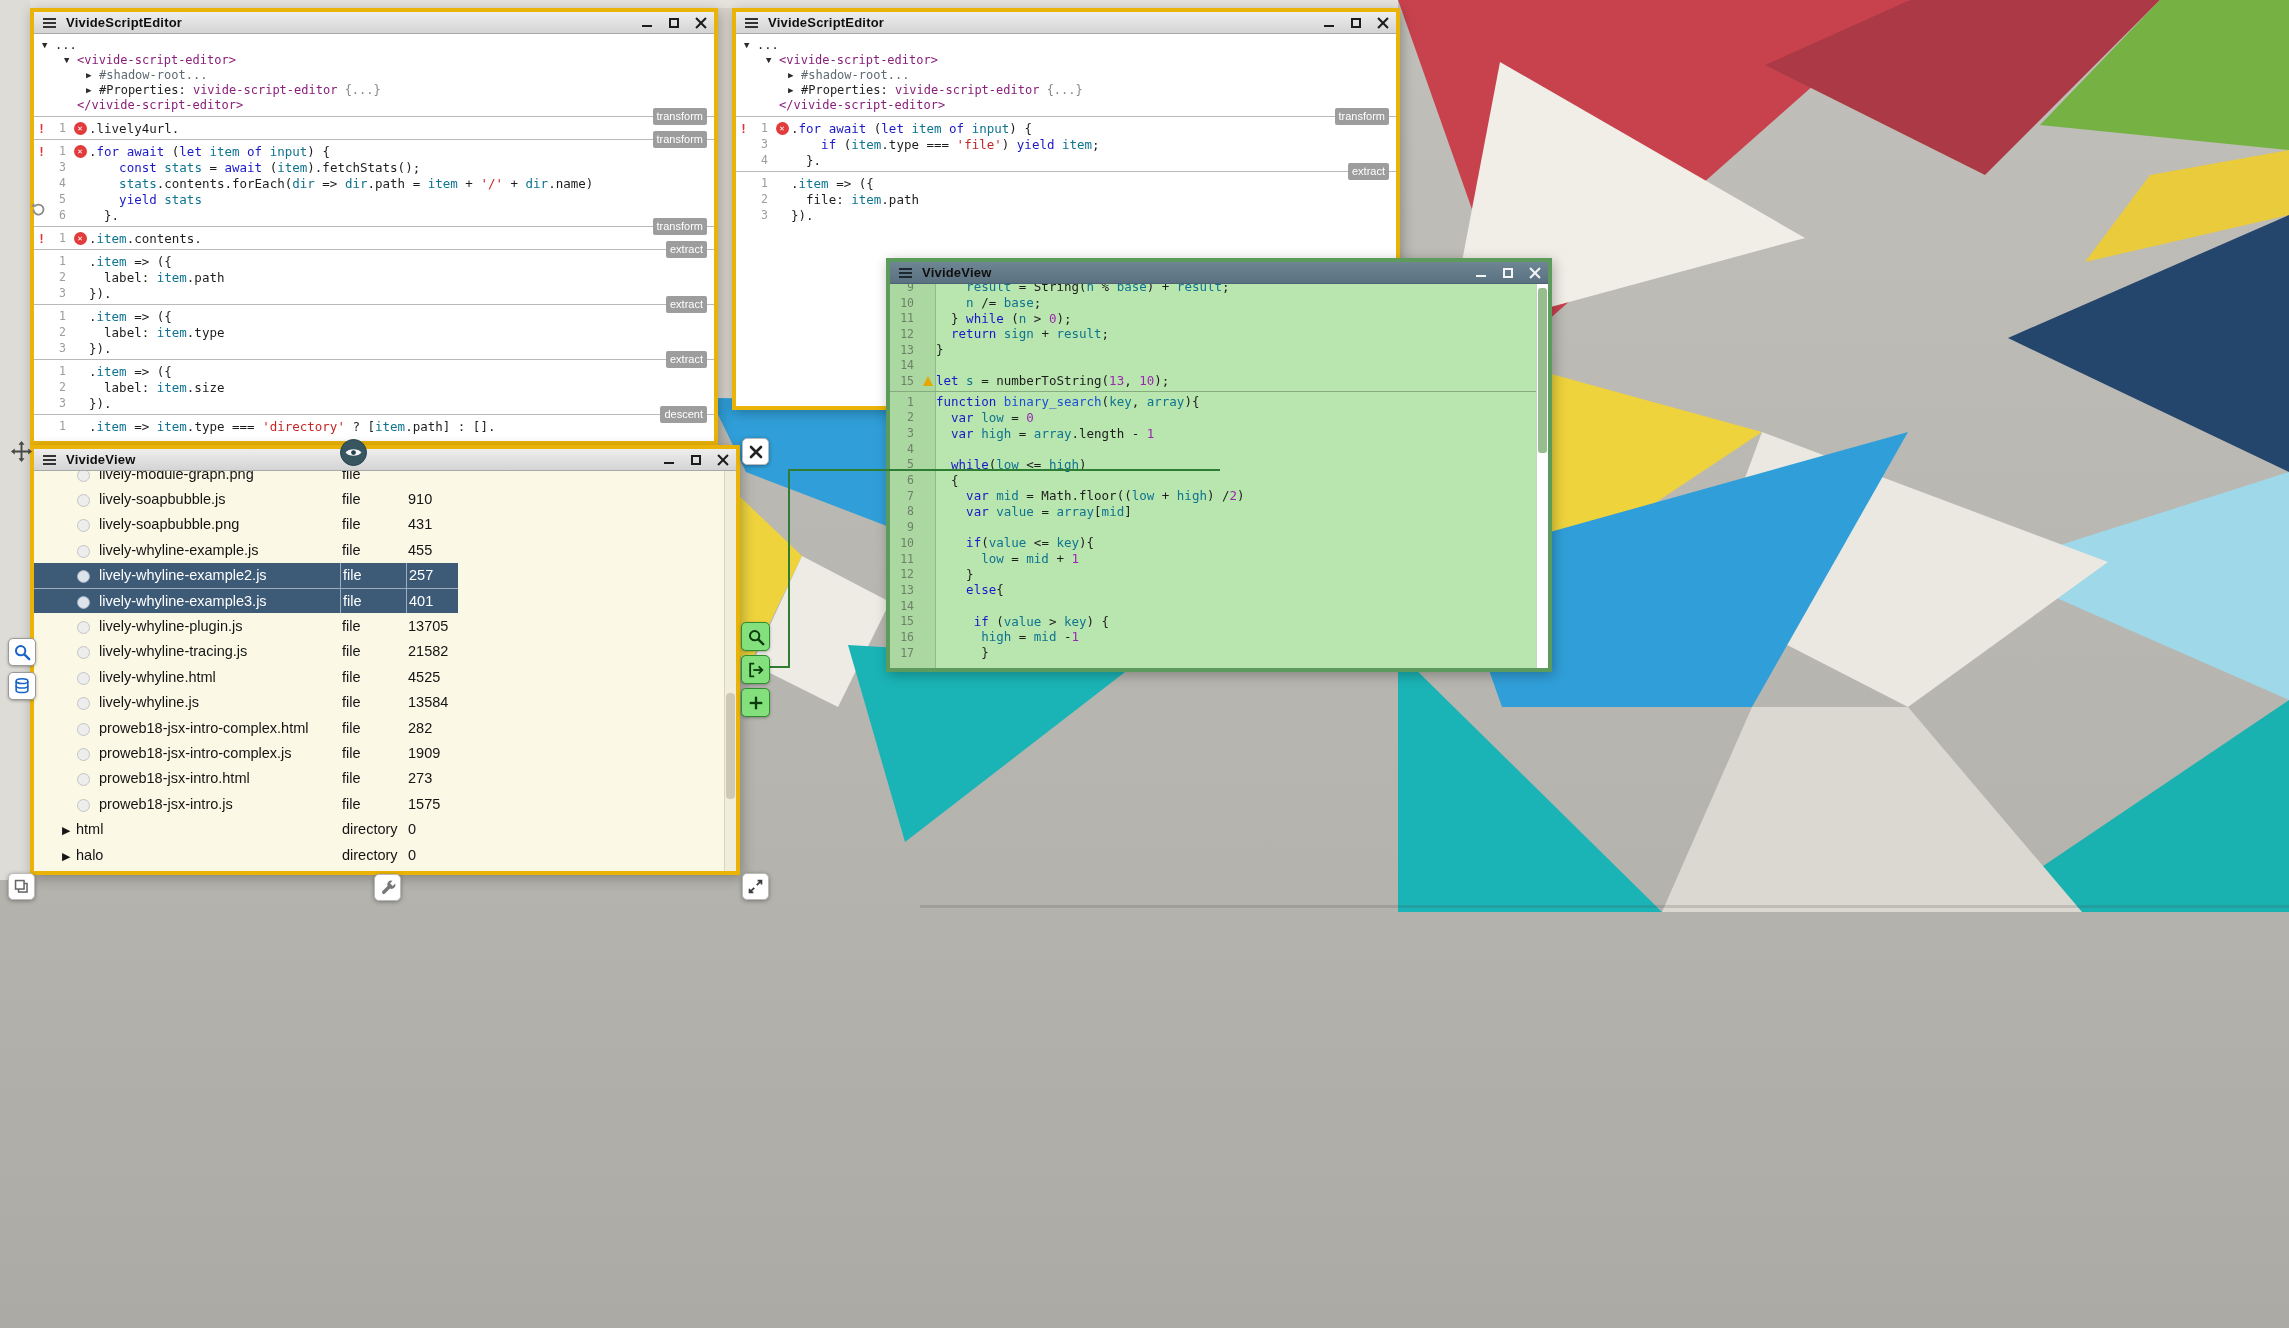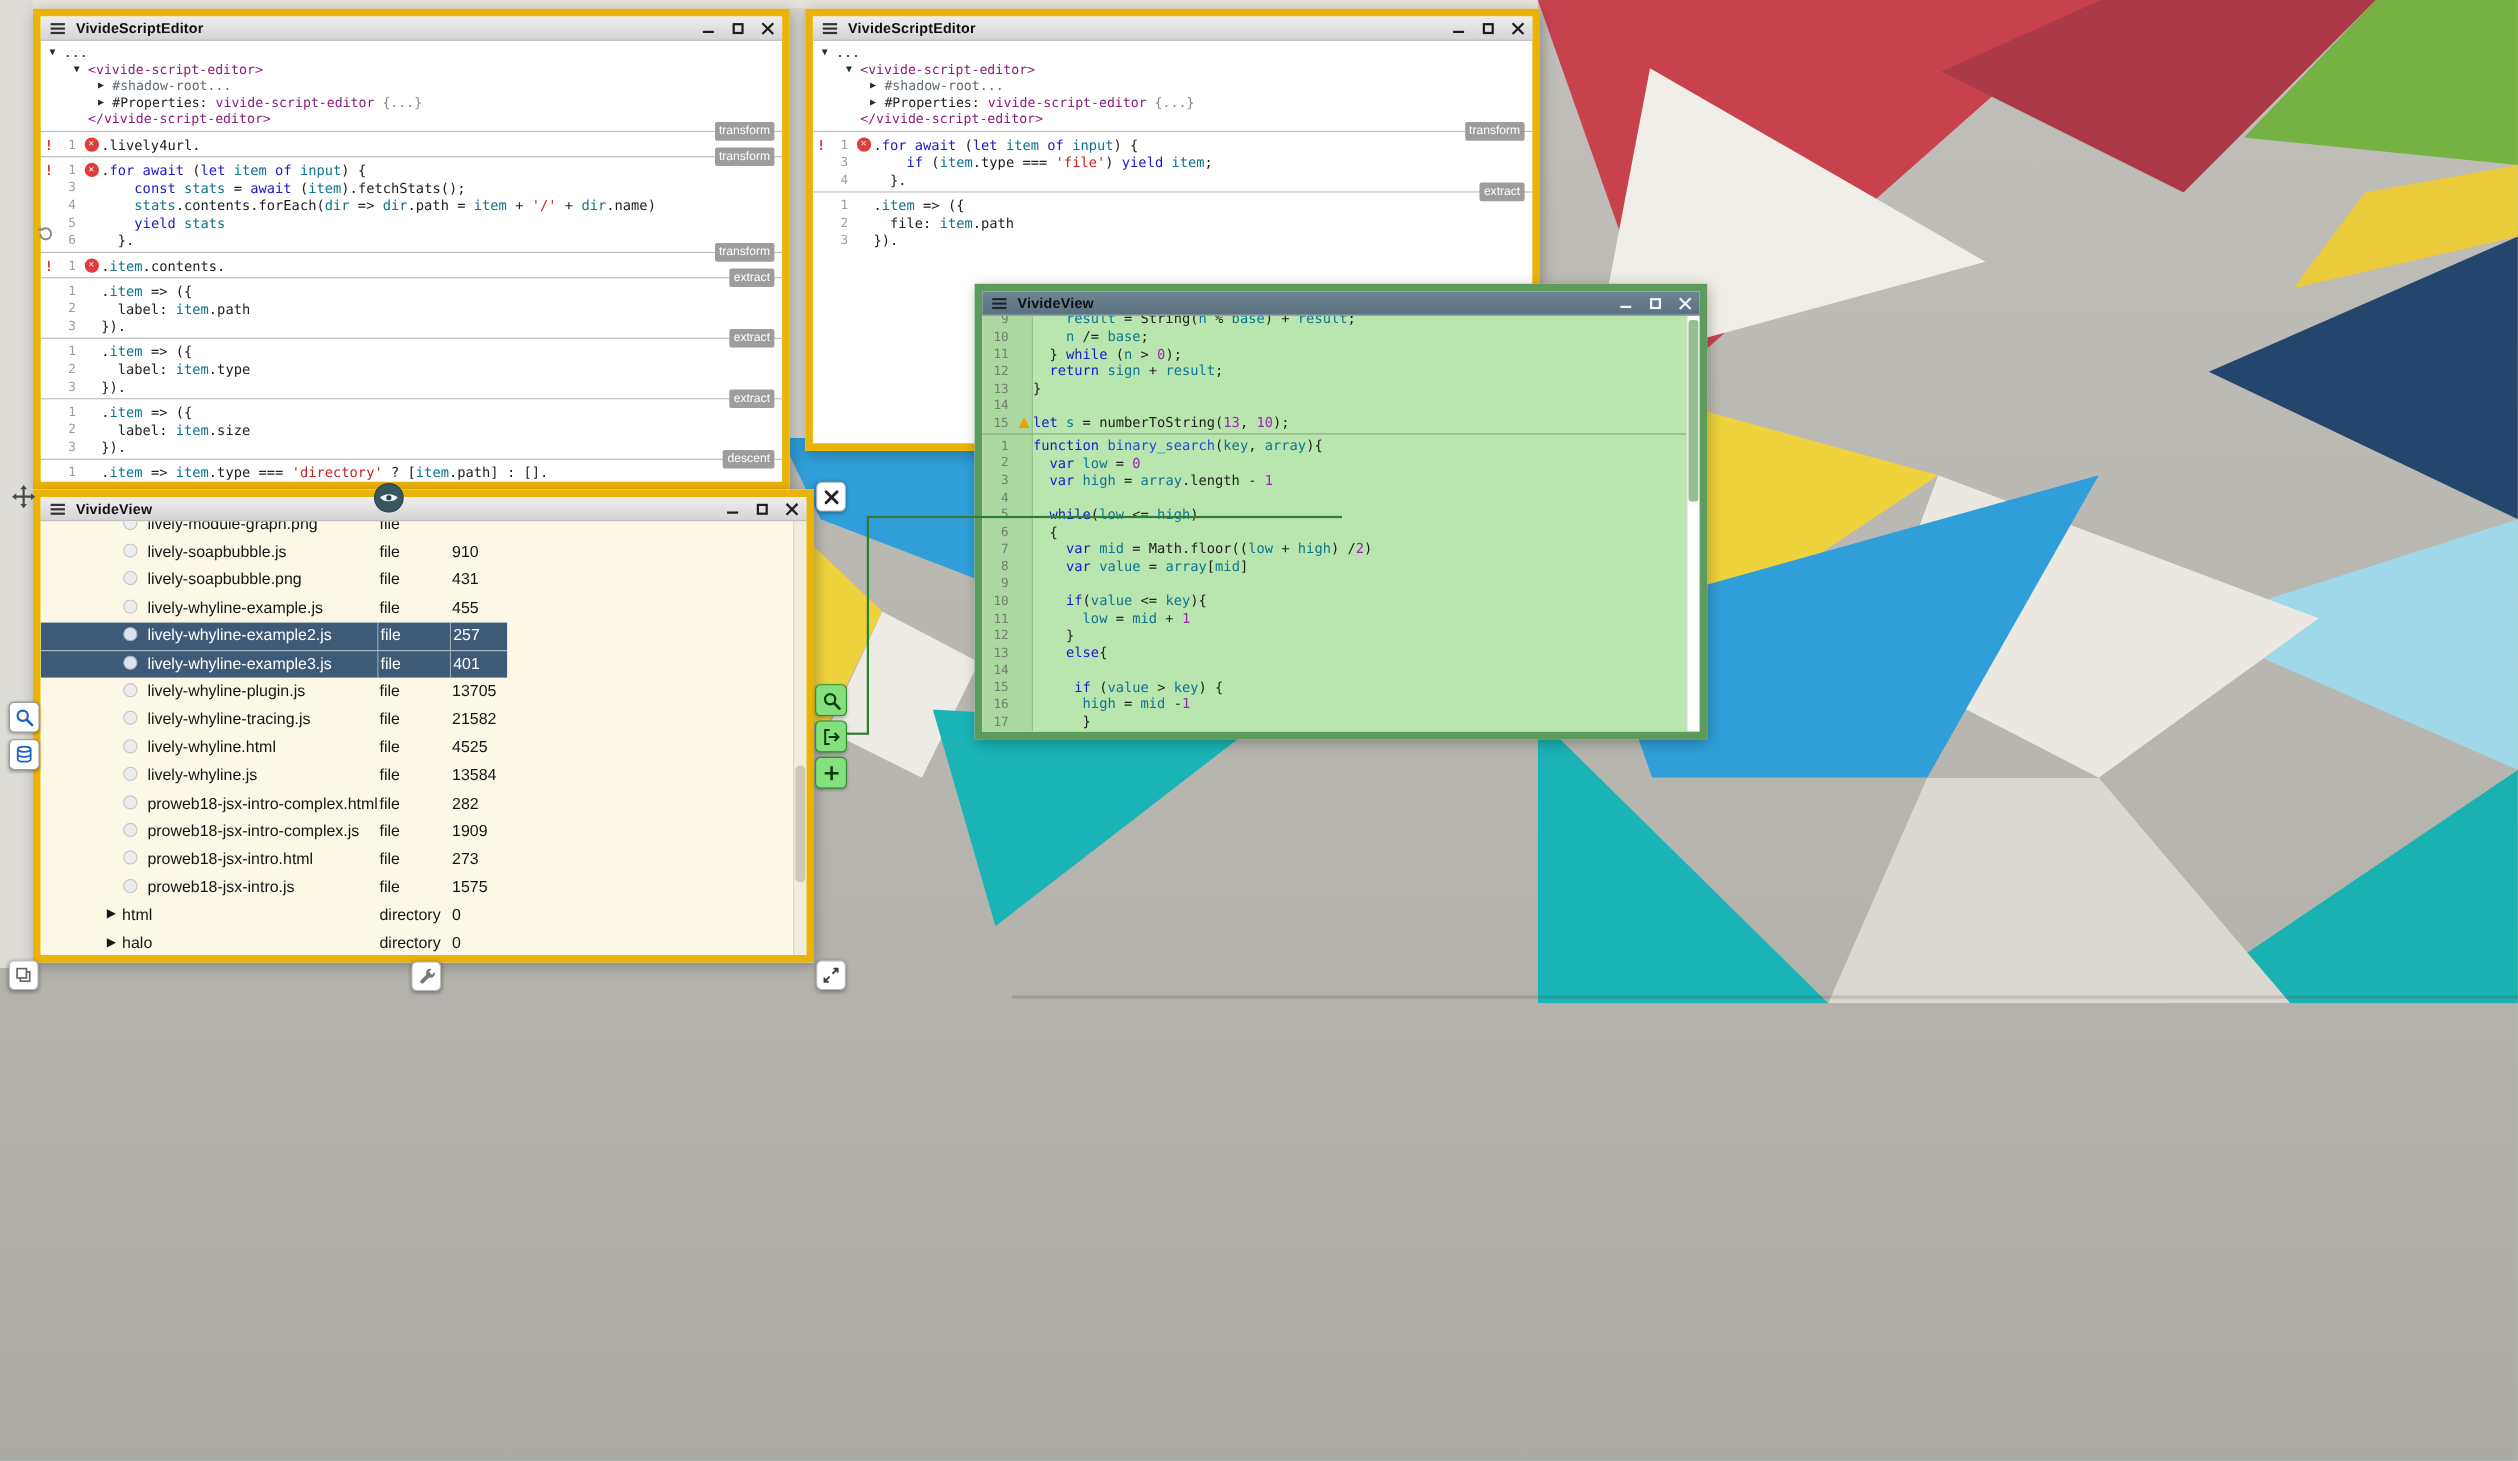--- a/index.html
+++ b/index.html
@@ -5,21 +5,21 @@
 *{box-sizing:border-box}
 html,body{margin:0;padding:0}
 body{width:2289px;height:1328px;position:relative;overflow:hidden;
   font-family:"Liberation Sans",sans-serif;
   background:linear-gradient(180deg,#c1bfb9,#b4b2ac 70%,#acaaa4)}
 #wallpaper{position:absolute;inset:0;z-index:0}
 .shape{position:absolute;inset:0}
 .floor-line{position:absolute;left:920px;right:0;top:905px;height:3px;background:rgba(70,68,64,.18)}
 
 
-.win{position:absolute;background:#fff;border:7px solid #eab308;box-shadow:2px 3px 12px rgba(0,0,0,.28)}
+.win{position:absolute;background:#fff;border:4px solid #eab308;box-shadow:2px 3px 12px rgba(0,0,0,.28)}
 .titlebar{height:22px;display:flex;align-items:center;gap:8px;padding:0 7px;
   background:linear-gradient(#eeeeee,#d4d4d4);border-bottom:1px solid #a8a8a8}
 .titlebar .title{font-size:13px;font-weight:bold;color:#0f0f0f;letter-spacing:.2px}
 .titlebar.dark{background:linear-gradient(#6e8594,#5a7181);border-bottom-color:#4c6272}
 .hamb{width:13px;height:2px;background:#333;box-shadow:0 -4px 0 #333,0 4px 0 #333;margin:0 2px}
 .titlebar.dark .hamb{background:#1c2930;box-shadow:0 -4px 0 #1c2930,0 4px 0 #1c2930}
 .wcs{margin-left:auto;display:flex;gap:15px;align-items:center;color:#1c1c1c}
 .titlebar.dark .wcs{color:#f3f5f6}
 .wc{width:12px;height:12px;position:relative;cursor:pointer}
 .wc-min::after{content:"";position:absolute;left:1px;right:1px;top:8px;height:2px;background:currentColor}
@@ -56,21 +56,21 @@
 .gnum{width:30px;text-align:right;padding-right:6px;color:#6f806b;font-size:11.5px}
 .warnslot{width:16px;display:flex;justify-content:center;flex:none}
 .warn-tri{width:0;height:0;border-left:5.5px solid transparent;border-right:5.5px solid transparent;border-bottom:10px solid #e5a800}
 .gscroll{position:absolute;right:0;top:22px;bottom:0;width:12px;background:rgba(255,255,255,.45);border-left:1px solid rgba(110,150,105,.4)}
 .gthumb{position:absolute;left:1px;right:1px;top:4px;height:165px;background:#95bd8d;border-radius:3px}
 
 
 .tcontent{position:absolute;left:0;right:12px;top:22px;bottom:0;background:#fbf8e6;overflow:hidden}
 .trows{margin-top:-10px}
 .frow{display:flex;align-items:center;height:25.4px;width:424px;font-size:14.5px;color:#141414}
-.cname{width:306px;display:flex;align-items:flex-start;padding-left:60px;overflow:hidden;white-space:nowrap}
+.cname{width:306px;display:flex;align-items:flex-end;padding-left:28px;overflow:hidden;white-space:nowrap}
 .fcircle{width:13px;height:13px;border-radius:50%;background:#ededed;border:1px solid #c4c4c4;margin-left:15px;margin-right:9px;flex:none}
 .darrow{width:14px;font-size:11px;color:#161616;flex:none}
 .ctype{width:66px;padding-left:2px}
 .csize{width:52px;padding-left:2px}
 .frow.sel{background:#3d5a77;color:#fff}
 .frow.sel .fcircle{background:#dde3ea;border-color:#9fb0c0}
 .frow.sel .ctype,.frow.sel .csize{border-left:1px solid rgba(255,255,255,.5);align-self:stretch;display:flex;align-items:center}
 .frow.sel + .frow.sel{border-top:1px solid rgba(255,255,255,.5)}
 .tscroll{position:absolute;right:0;top:22px;bottom:0;width:12px;background:#f0edda;border-left:1px solid #d9d5c0}
 .tthumb{position:absolute;left:1px;right:1px;top:222px;height:106px;background:#cdc9b6;border-radius:4px}

